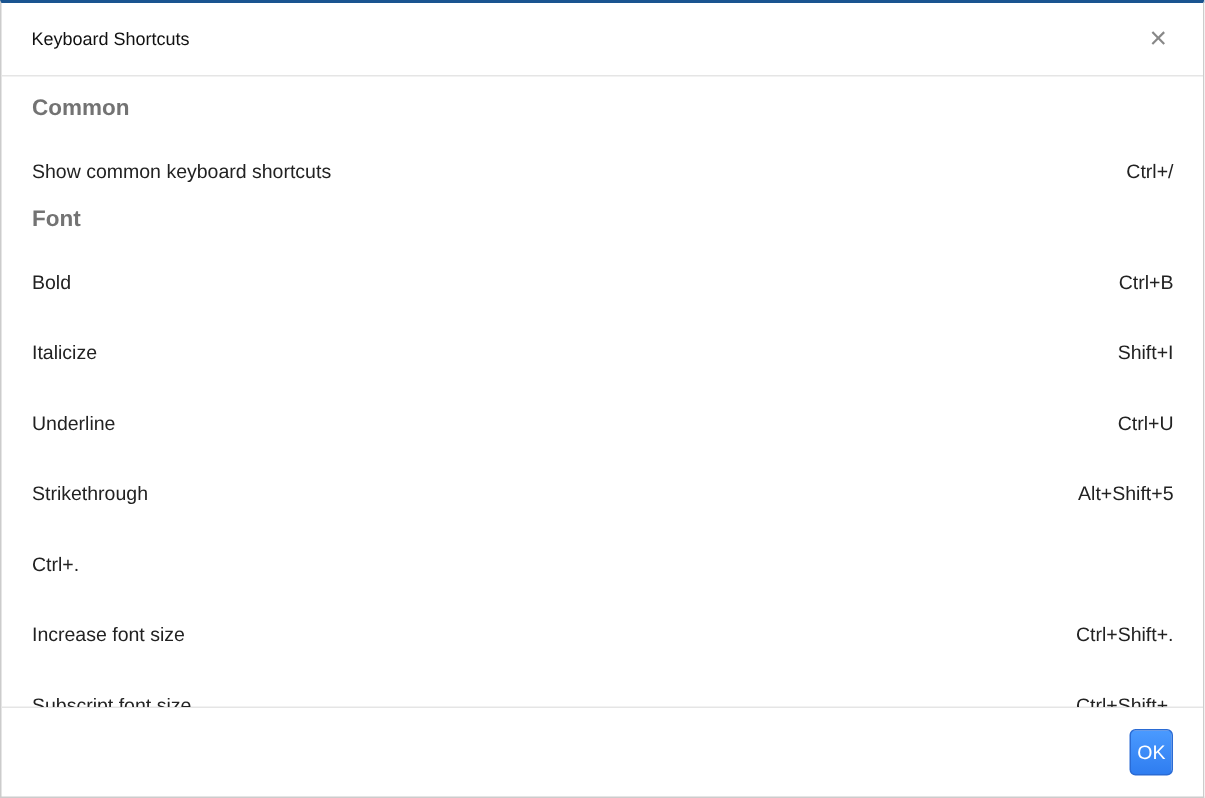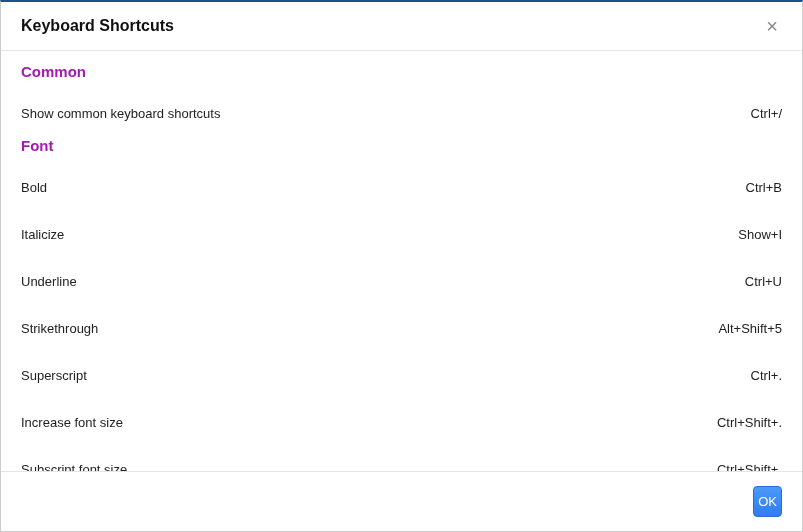--- a/index.html
+++ b/index.html
@@ -25,41 +25,41 @@
       background: #fff;
     }
     .dialog-header {
       padding: 14px 20px 14px 20px;
       display: flex;
       justify-content: space-between;
       align-items: center;
       border-bottom: 1px solid #e5e5e5;
     }
     .dialog-title {
-      font-size: 16px;
-      font-weight: bold;
+      font-size: 12px;
+      font-weight: normal;
       color: #111;
     }
     .close-btn {
       font-size: 20px;
       color: #888;
       cursor: pointer;
       line-height: 1;
       padding: 0 4px;
       user-select: none;
     }
     .dialog-body {
       flex: 1;
       overflow-y: scroll;
       padding: 12px 20px 0 20px;
     }
     .section-heading {
       font-size: 15px;
       font-weight: bold;
-      color: #a21caf;
+      color: #737373;
       margin-top: 10px;
       margin-bottom: 8px;
     }
     .section-heading:first-child {
       margin-top: 0;
     }
     .shortcut-row {
       display: flex;
       justify-content: space-between;
       align-items: flex-end;
@@ -131,32 +131,31 @@
         <div class="shortcut-label">Show common keyboard shortcuts</div>
         <div class="shortcut-key">Ctrl+/</div>
       </div>
       <div class="section-heading">Font</div>
       <div class="shortcut-row">
         <div class="shortcut-label">Bold</div>
         <div class="shortcut-key">Ctrl+B</div>
       </div>
       <div class="shortcut-row">
         <div class="shortcut-label">Italicize</div>
-        <div class="shortcut-key">Show+I</div>
+        <div class="shortcut-key">Shift+I</div>
       </div>
       <div class="shortcut-row">
         <div class="shortcut-label">Underline</div>
         <div class="shortcut-key">Ctrl+U</div>
       </div>
       <div class="shortcut-row">
         <div class="shortcut-label">Strikethrough</div>
         <div class="shortcut-key">Alt+Shift+5</div>
       </div>
       <div class="shortcut-row">
-        <div class="shortcut-label">Superscript</div>
         <div class="shortcut-key">Ctrl+.</div>
       </div>
       <div class="shortcut-row">
         <div class="shortcut-label">Increase font size</div>
         <div class="shortcut-key">Ctrl+Shift+.</div>
       </div>
       <div class="shortcut-row">
         <div class="shortcut-label">Subscript font size</div>
         <div class="shortcut-key">Ctrl+Shift+,</div>
       </div>

